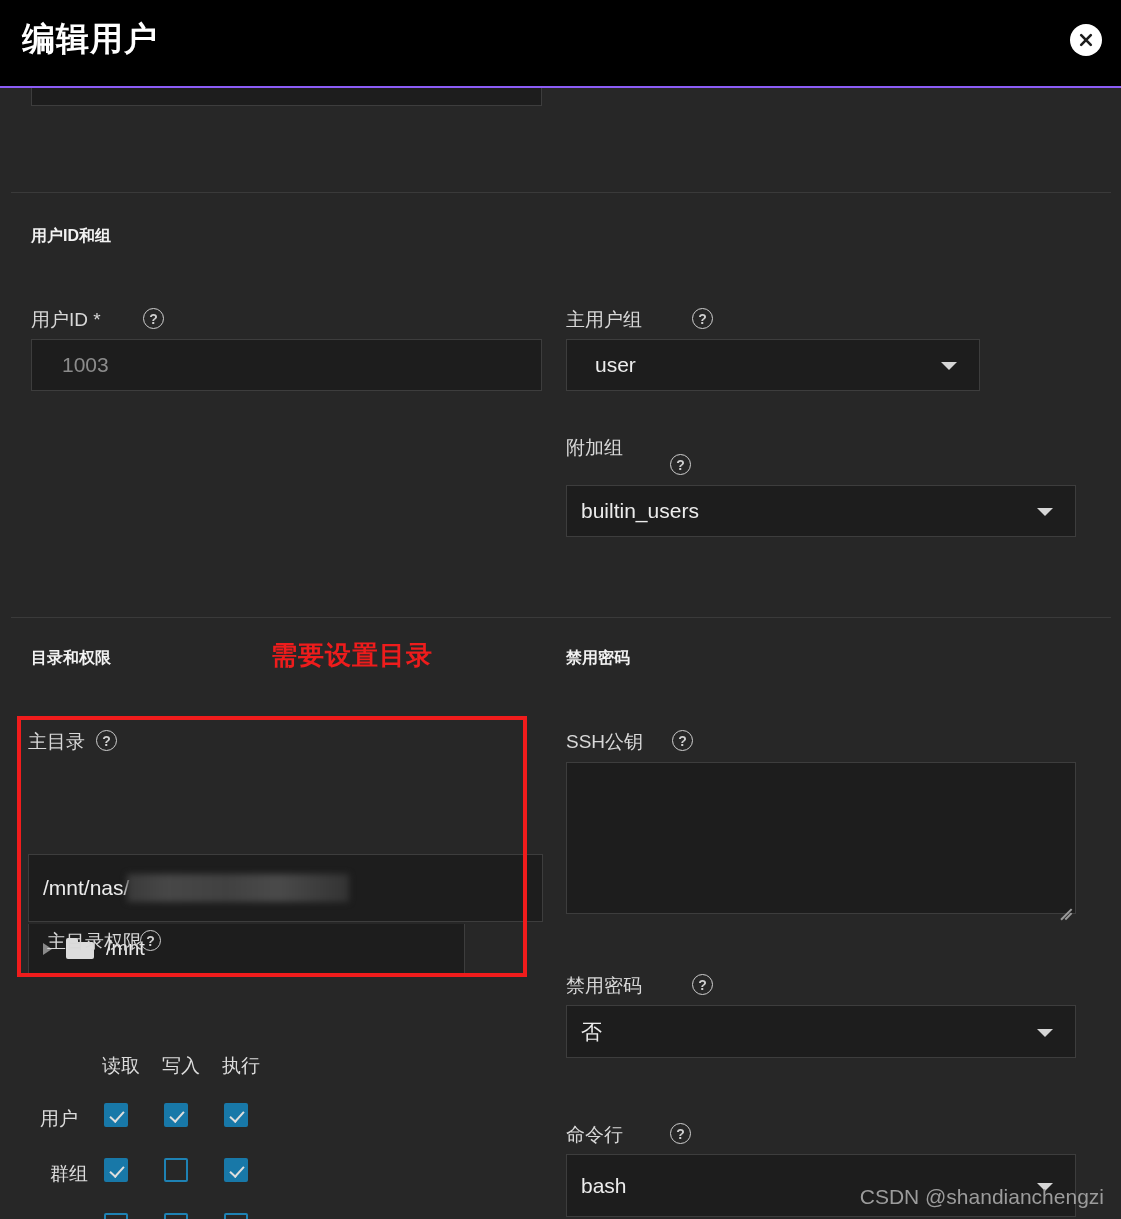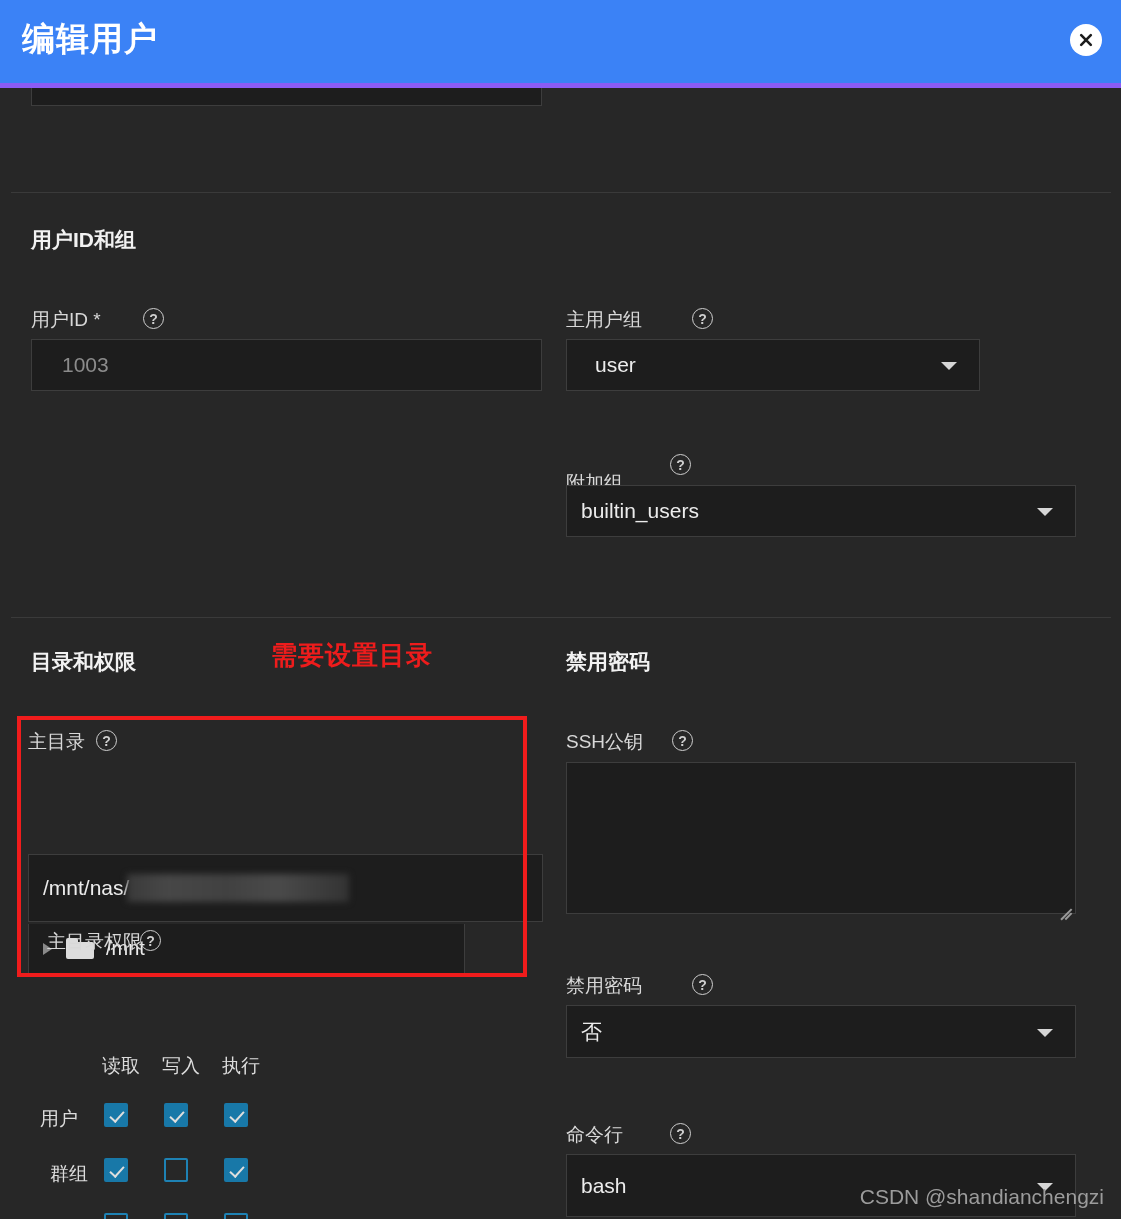--- a/index.html
+++ b/index.html
@@ -7,22 +7,22 @@
     width:1121px;height:1219px;
     background:#272727;
     font-family:"Liberation Sans","DejaVu Sans",sans-serif;
     color:#e8e8e8;
     overflow:hidden;
     position:relative;
   }
   
   .dialog-header{
     position:absolute;left:0;top:0;width:1121px;height:88px;
-    background:#3b82f6;
-    border-bottom:5px solid #8b5cf6;
+    background:#000000;
+    border-bottom:2px solid #8b5cf6;
     box-sizing:border-box;
   }
   .dialog-title{
     position:absolute;left:22px;top:17px;
     font-size:33px;font-weight:bold;color:#ffffff;
     letter-spacing:1px;
     white-space:nowrap;
   }
   .close-btn{
     position:absolute;right:19px;top:24px;
@@ -47,21 +47,21 @@
   }
 
   .divider{
     position:absolute;left:11px;width:1100px;height:1px;
     background:#3a3a3a;
   }
 
   
   .section-title{
     position:absolute;
-    font-size:21px;font-weight:bold;color:#f2f2f2;
+    font-size:16px;font-weight:bold;color:#f2f2f2;
     white-space:nowrap;
   }
   .field-label{
     position:absolute;
     font-size:19px;color:#d8d8d8;
     white-space:nowrap;
   }
   .help-icon{
     position:absolute;
     width:21px;height:21px;border-radius:50%;
@@ -222,21 +222,21 @@
   <div class="help-icon" style="left:143px;top:220px;">?</div>
   <div class="text-input" style="left:31px;top:251px;width:511px;height:52px;">1003</div>
 
   <div class="field-label" style="left:566px;top:219px;">主用户组</div>
   <div class="help-icon" style="left:692px;top:220px;">?</div>
   <div class="select-box" style="left:566px;top:251px;width:414px;height:52px;padding-left:28px;">
     <span>user</span>
     <span class="caret"></span>
   </div>
 
-  <div class="field-label" style="left:566px;top:382px;">附加组</div>
+  <div class="field-label" style="left:566px;top:347px;">附加组</div>
   <div class="help-icon" style="left:670px;top:366px;">?</div>
   <div class="select-box" style="left:566px;top:397px;width:510px;height:52px;">
     <span>builtin_users</span>
     <span class="caret"></span>
   </div>
 
   <div class="red-note">需要设置目录</div>
 
   <div class="divider" style="top:529px;"></div>
 

